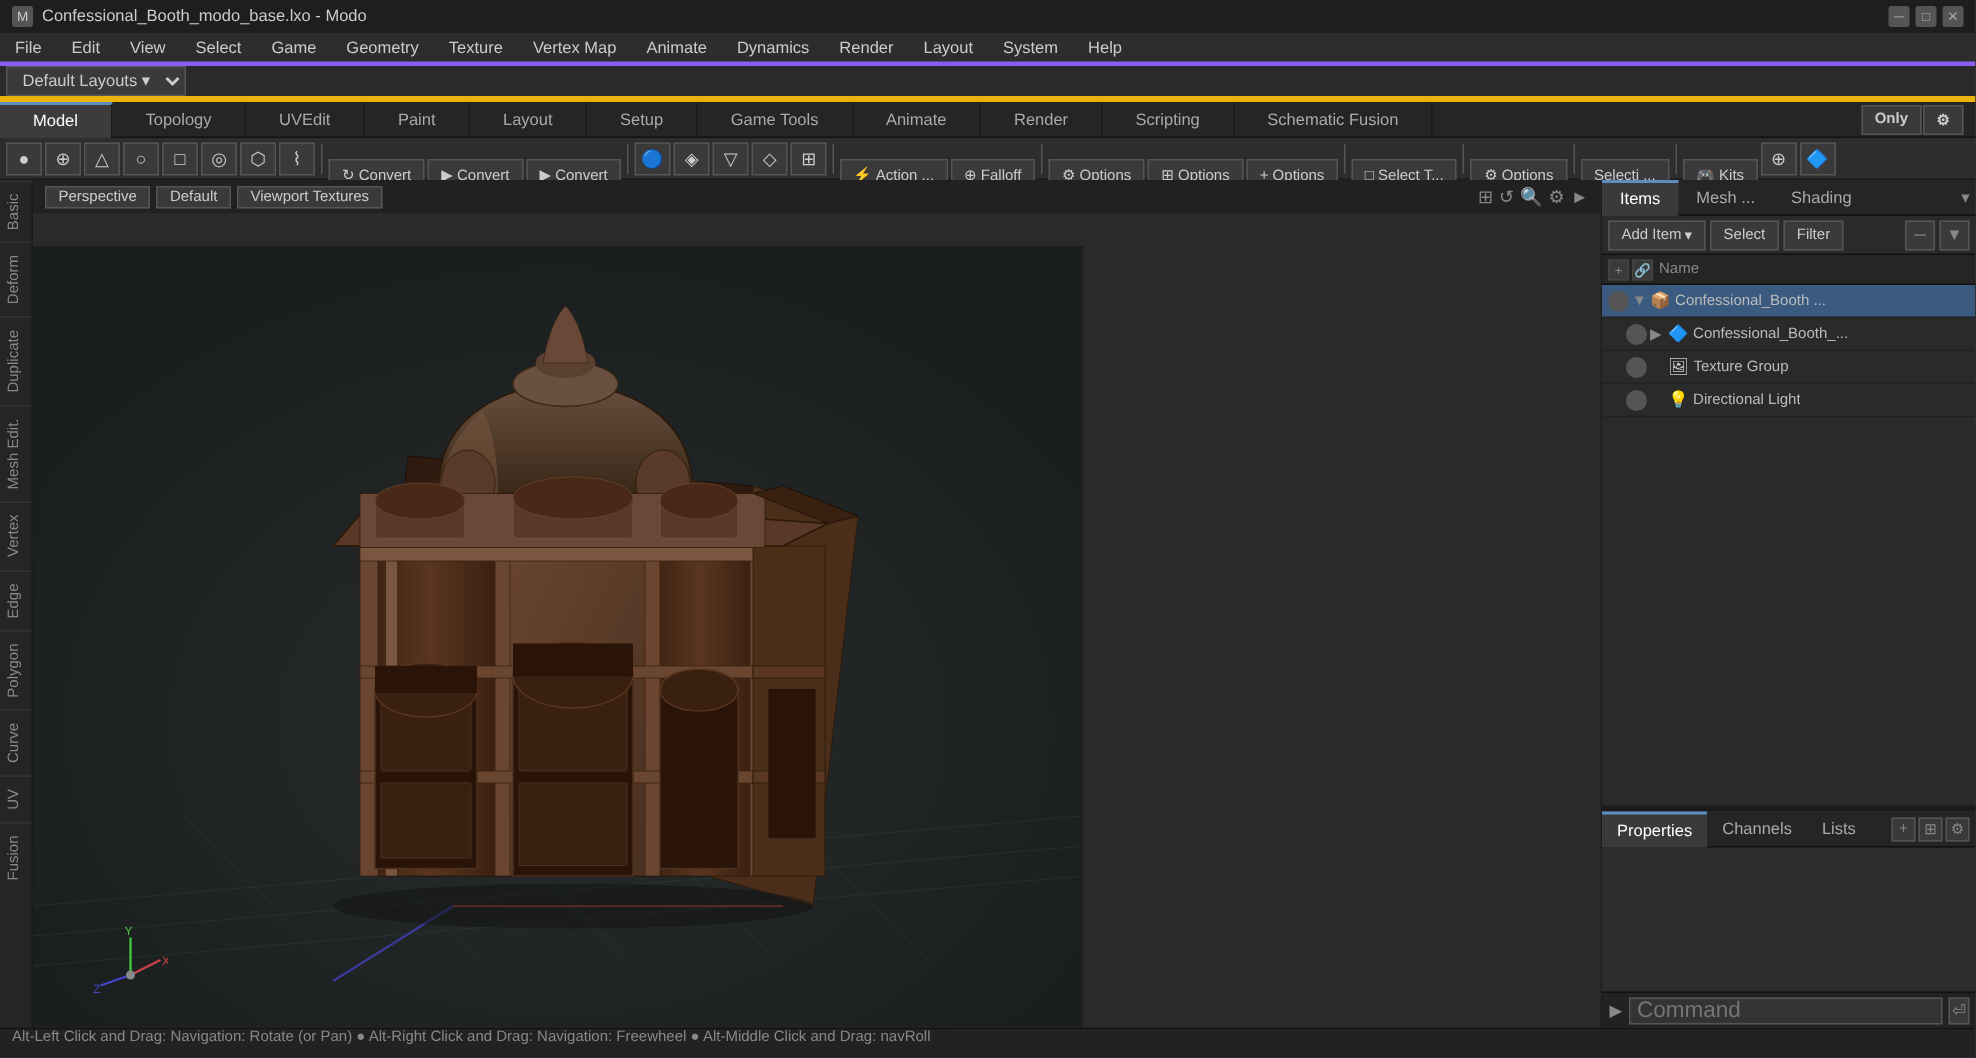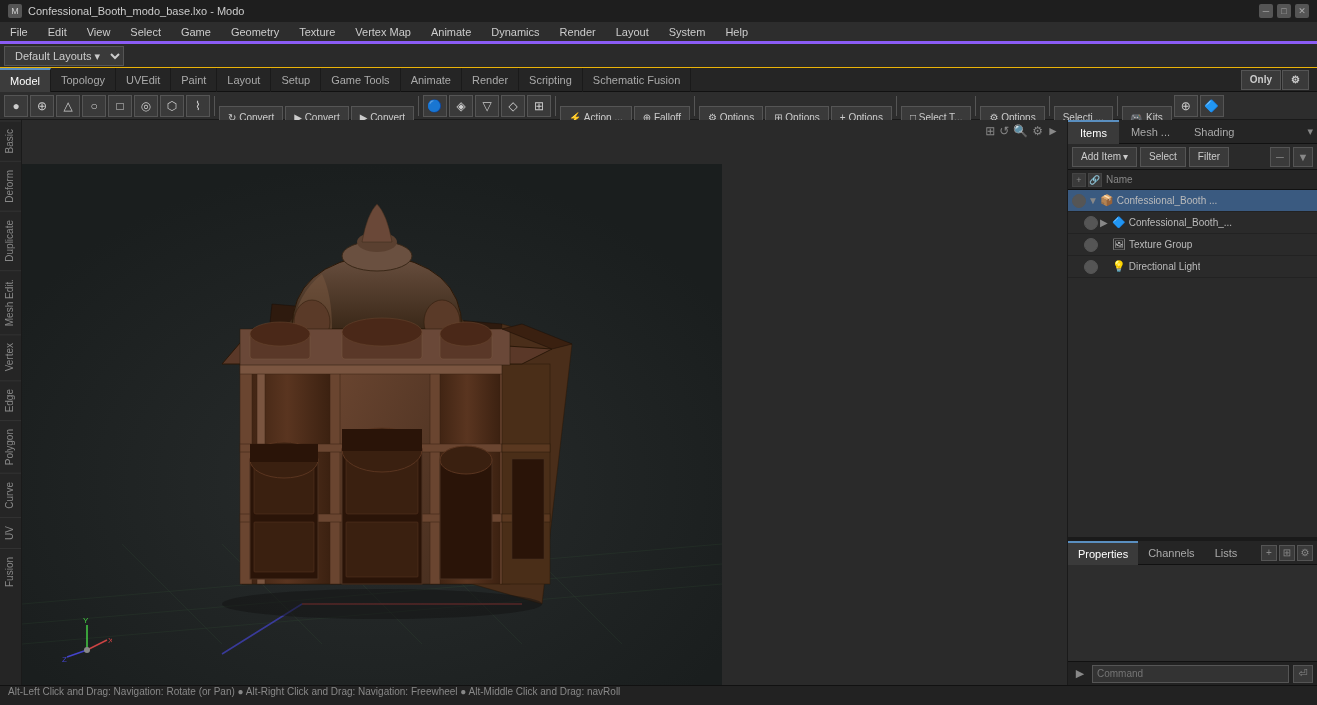--- a/index.html
+++ b/index.html
@@ -68,42 +68,42 @@
       font-size: 11px;
       color: #ccc;
     }
 
     
     #toolbar-layouts {
       height: 24px;
       background: #2a2a2a;
       display: flex;
       align-items: center;
-      border-bottom: 1px solid #eab308;
+      border-bottom: 4px solid #eab308;
     }
     .layout-dropdown {
       padding: 2px 6px;
       background: #3a3a3a;
       border: 1px solid #555;
       color: #ccc;
       height: 20px;
       font-size: 11px;
       margin-left: 4px;
     }
 
     
     #tab-bar {
       height: 24px;
       background: #252525;
       display: flex;
       align-items: center;
       border-bottom: 1px solid #111;
     }
     .tab-item {
-      padding: 0 10px;
+      padding: 0 22px;
       height: 24px;
       display: flex;
       align-items: center;
       cursor: pointer;
       font-size: 11px;
       color: #aaa;
       border-right: 1px solid #1a1a1a;
     }
     .tab-item.active {
       background: #3c3c3c;
@@ -448,21 +448,21 @@
       width: 16px; height: 16px;
       color: #888; cursor: pointer;
       display: flex; align-items: center; justify-content: center;
     }
     .cmd-input {
       flex: 1;
       height: 18px;
       background: #333;
       border: 1px solid #555;
       color: #ccc;
-      font-size: 10px;
+      font-size: 15px;
       padding: 0 4px;
     }
     .cmd-execute {
       width: 20px; height: 18px;
       background: #3a3a3a;
       border: 1px solid #555;
       color: #888;
       display: flex; align-items: center; justify-content: center;
       cursor: pointer; font-size: 11px;
     }
@@ -583,20 +583,25 @@
       <div class="sidebar-tab">Mesh Edit.</div>
       <div class="sidebar-tab">Vertex</div>
       <div class="sidebar-tab">Edge</div>
       <div class="sidebar-tab">Polygon</div>
       <div class="sidebar-tab">Curve</div>
       <div class="sidebar-tab">UV</div>
       <div class="sidebar-tab">Fusion</div>
     </div>
 
   <div id="viewport">
+    <div class="viewport-header">
+      <div class="vp-tab">Perspective</div>
+      <div class="vp-tab">Default</div>
+      <div class="vp-tab">Viewport Textures</div>
+    </div>
     <div class="vp-corner-icons">
       <span class="vp-corner-icon">⊞</span>
       <span class="vp-corner-icon">↺</span>
       <span class="vp-corner-icon">🔍</span>
       <span class="vp-corner-icon">⚙</span>
       <span class="vp-corner-icon">►</span>
     </div>
 
     <div id="model-display">
 

